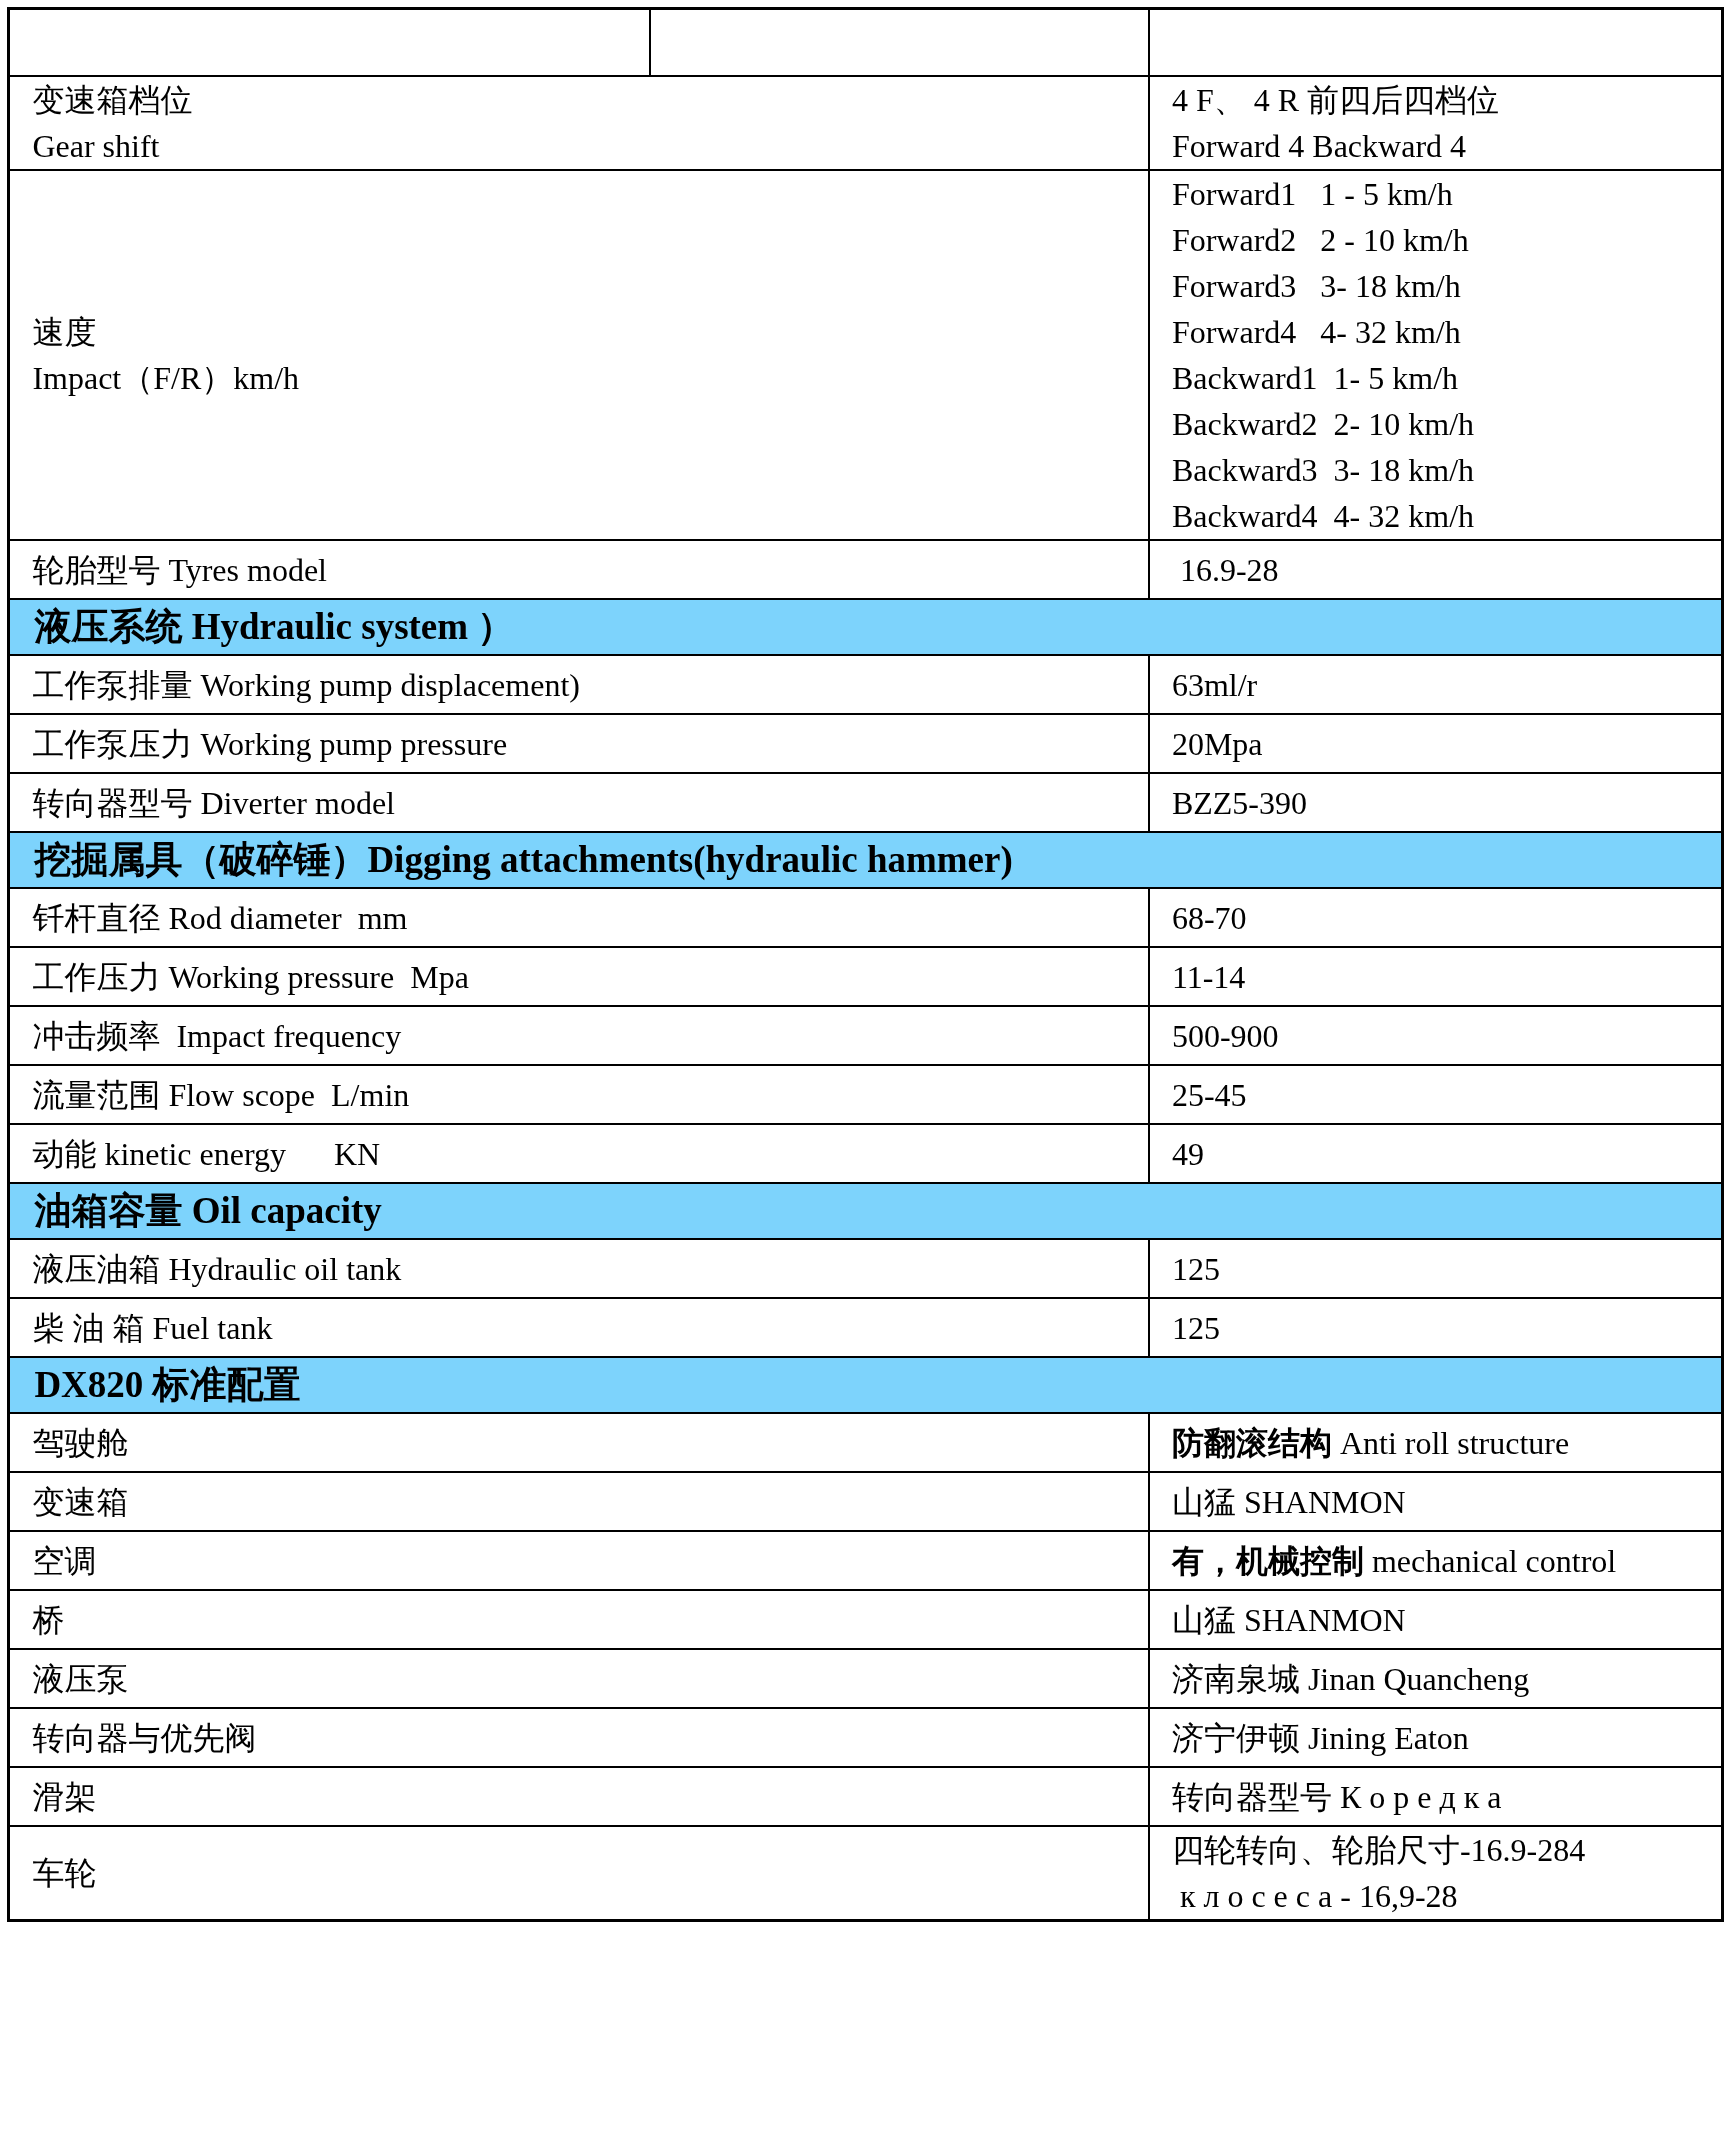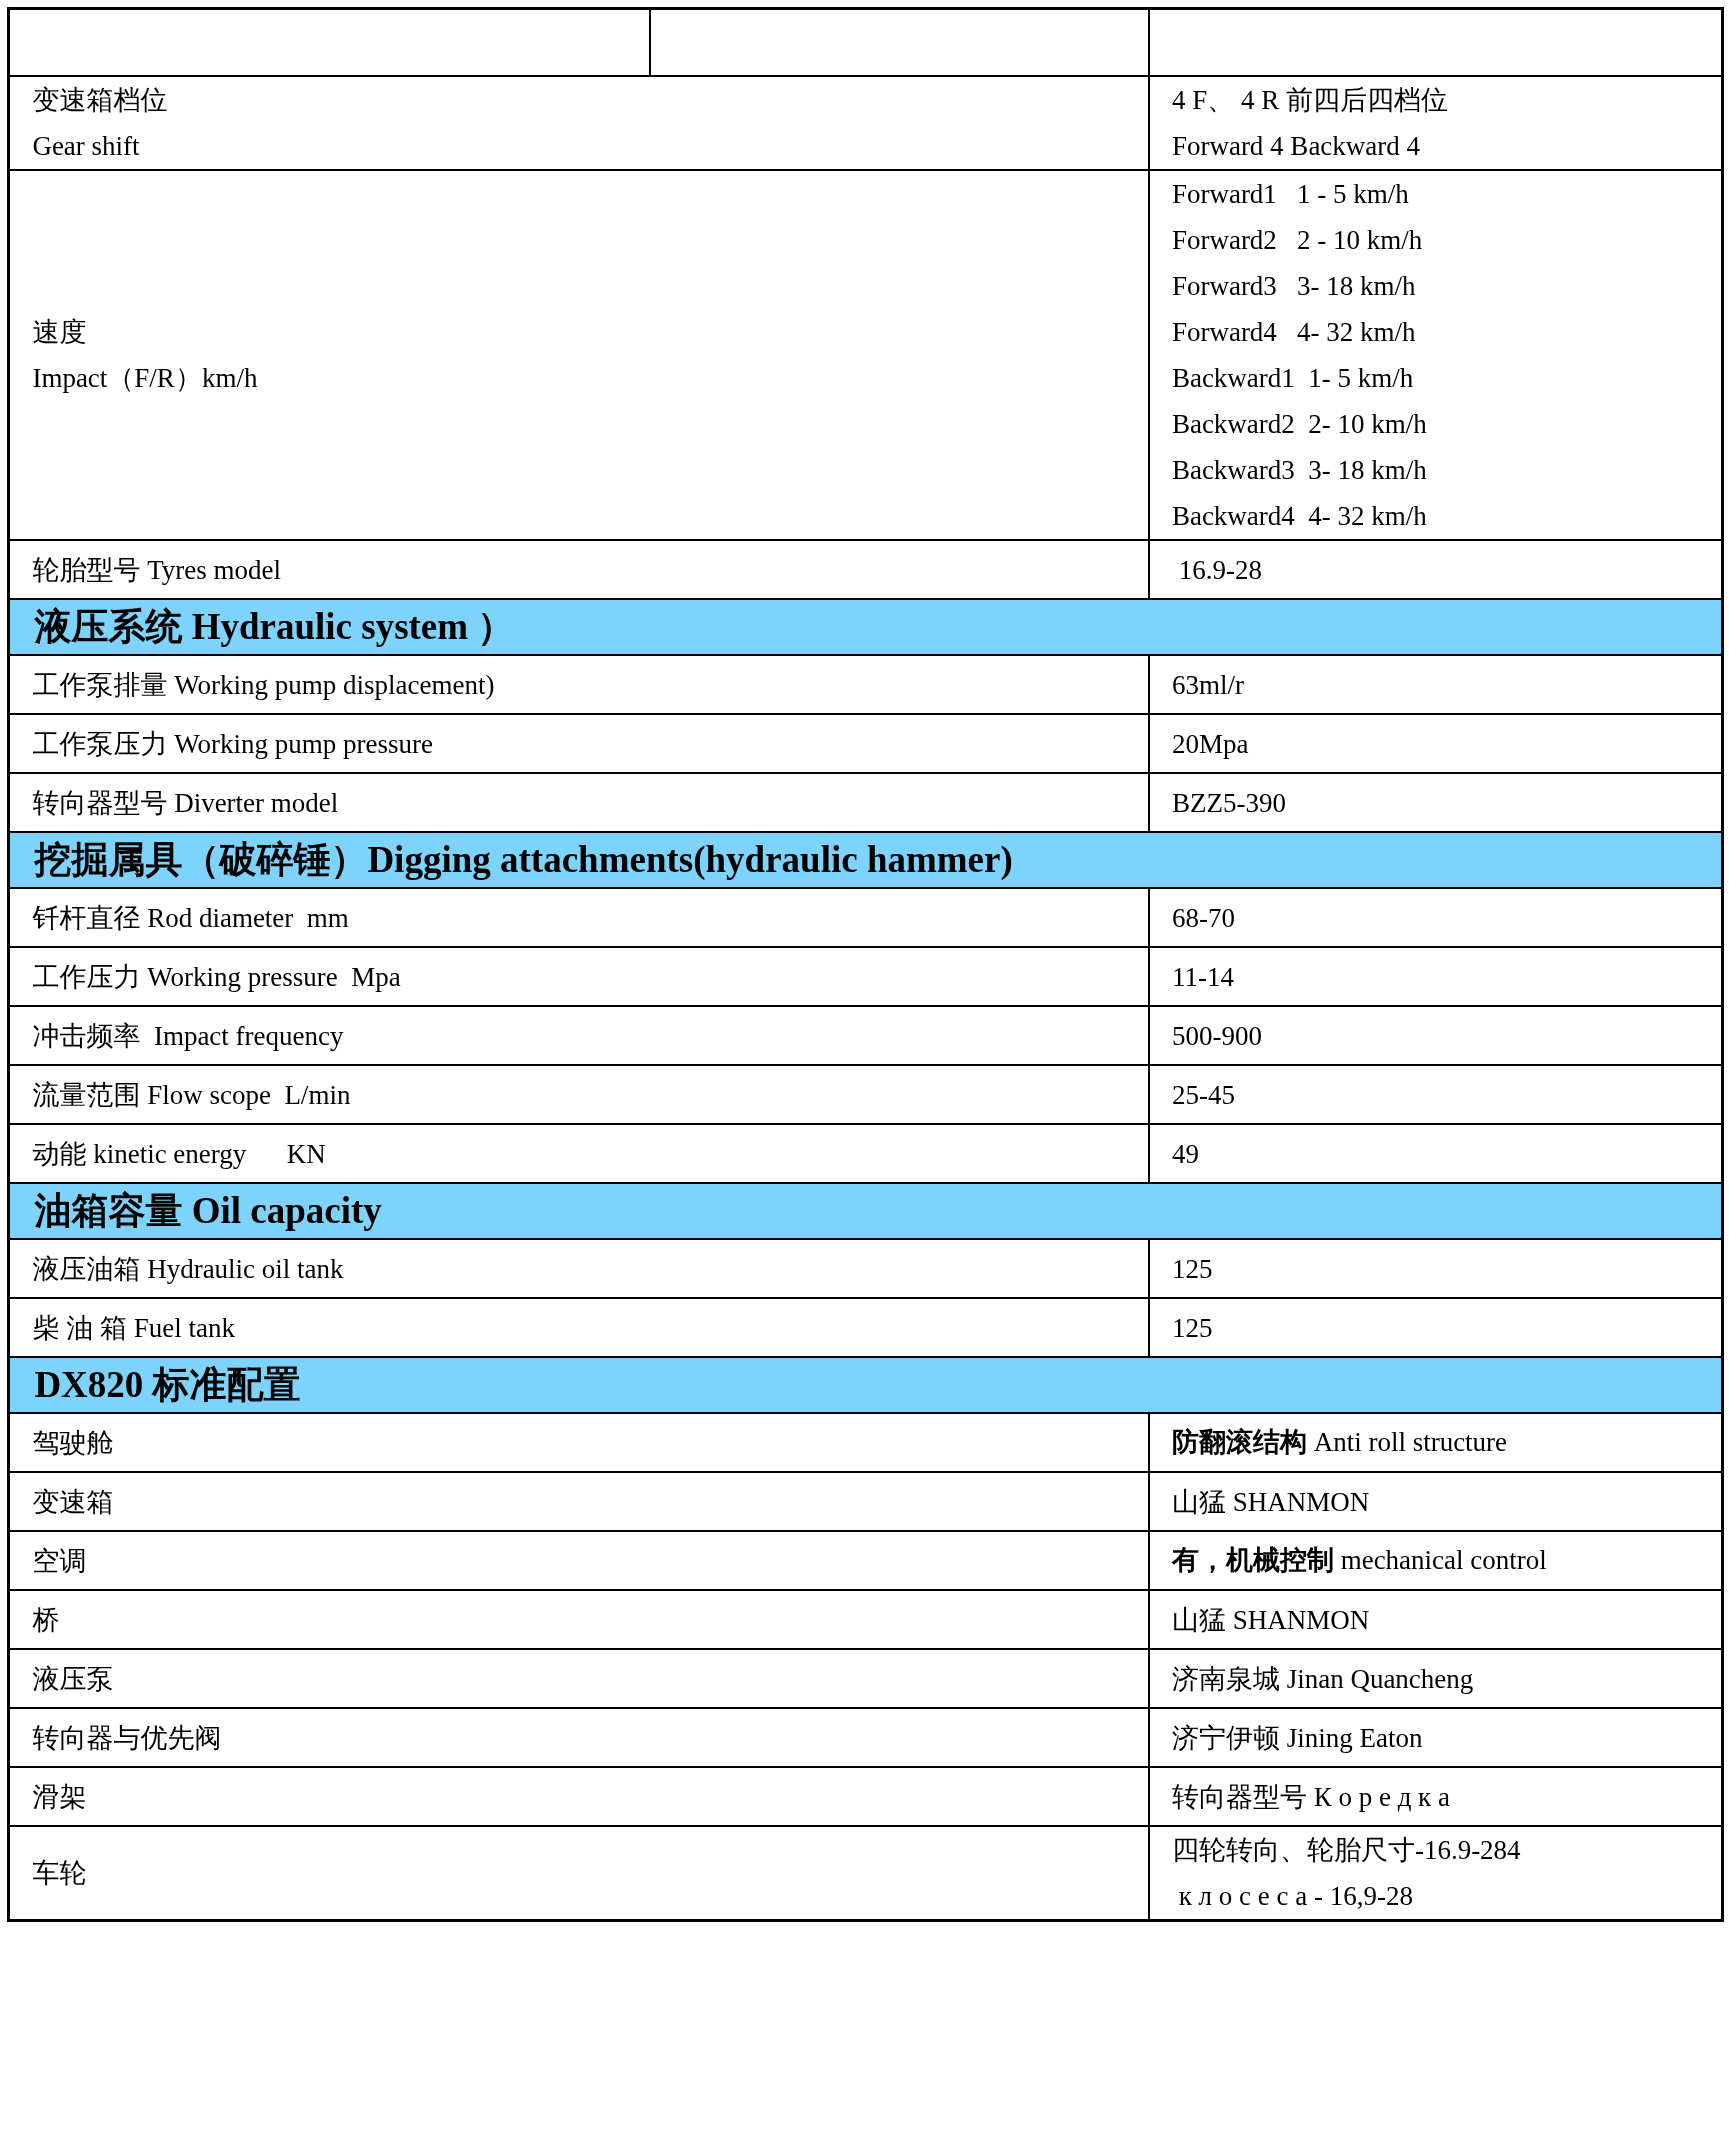--- a/index.html
+++ b/index.html
@@ -13,39 +13,39 @@
     border-collapse:collapse;table-layout:fixed;width:1715px;
     border:3.7px solid #000;
   }
   col.c1{width:641px}
   col.c2{width:499px}
   col.c3{width:574px}
   td{
     border:2.8px solid #000;
     padding:0 22px;
     vertical-align:middle;
-    font-size:27px;
+    font-size:32px;
     overflow:hidden;
   }
   tr.header-row td{height:65px}
   td.label-cell,td.value-cell{height:57px}
   td.section-cell{
     height:54px;
     background:#7dd3fc;
     font-weight:bold;
     font-size:37px;
     white-space:pre-wrap;
     padding-left:24px;
   }
   .line{
     line-height:46px;
     white-space:pre-wrap;
   }
   .vbold{
-    font-family:Liberation Mono, monospace;
+    font-family:Liberation Sans, sans-serif;
     font-weight:bold;
   }
 </style>
 </head>
 <body>
 
 <div class="page">
   <table class="spec-table">
     <colgroup>
       <col class="c1">

